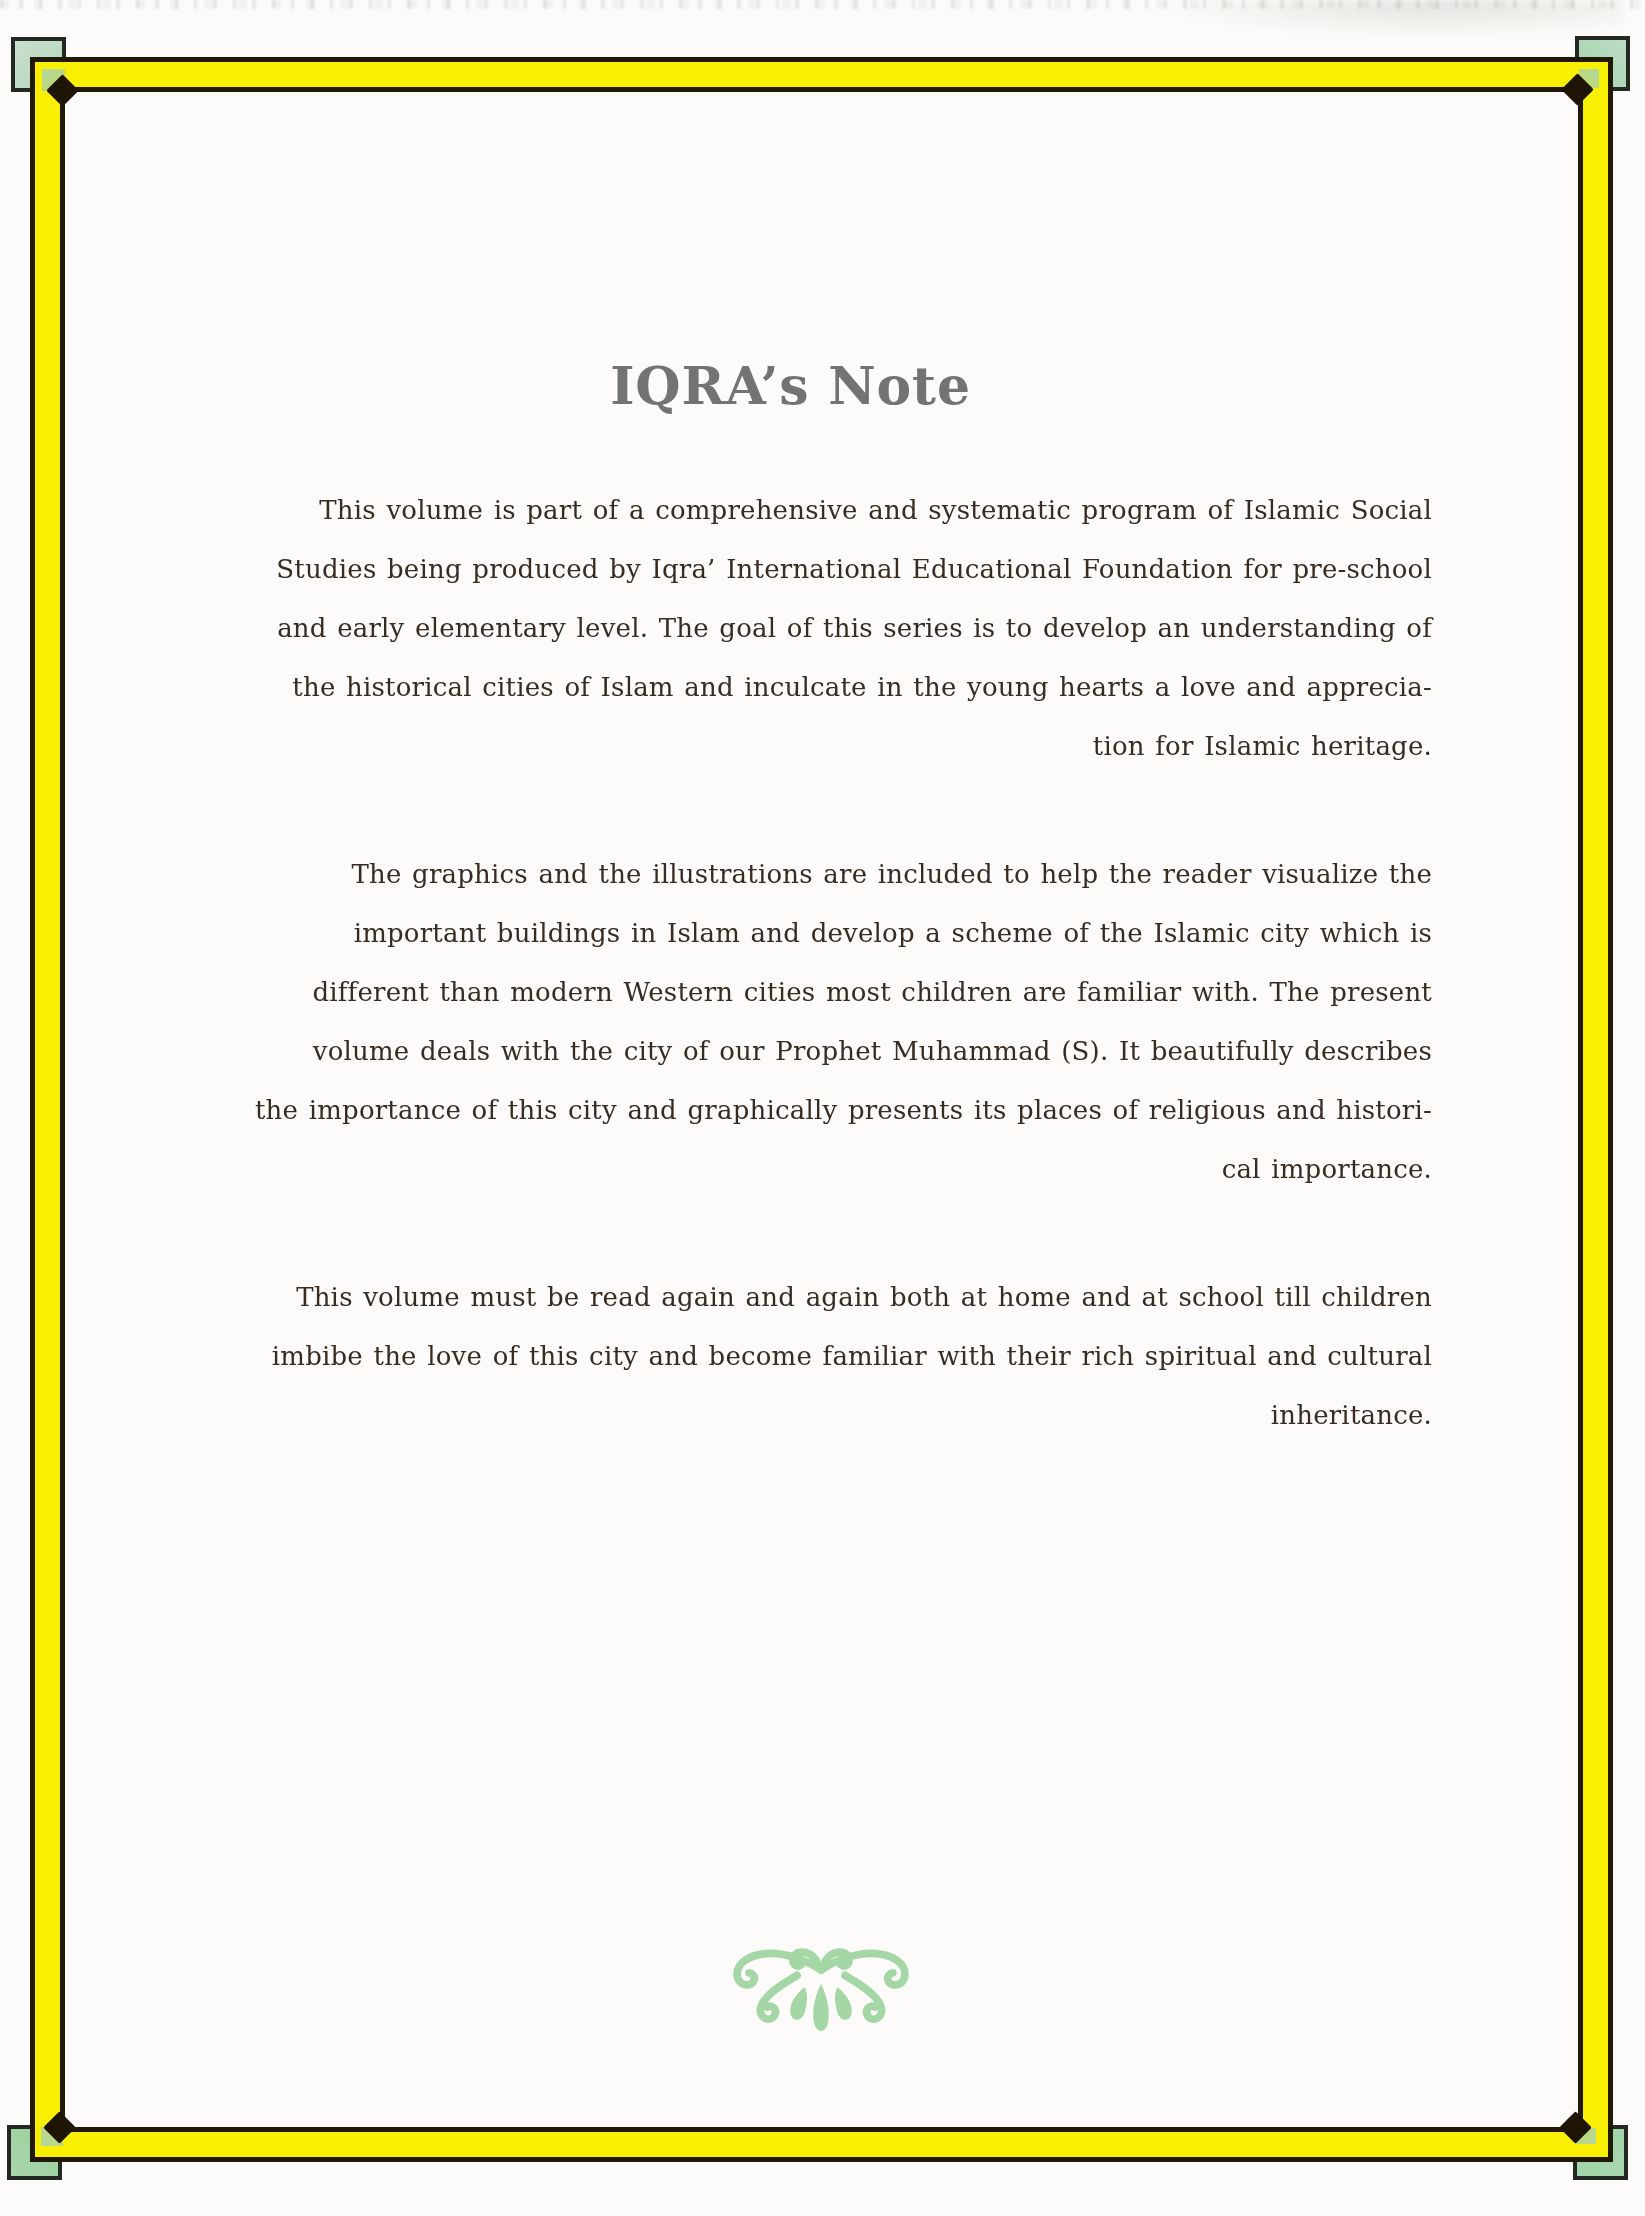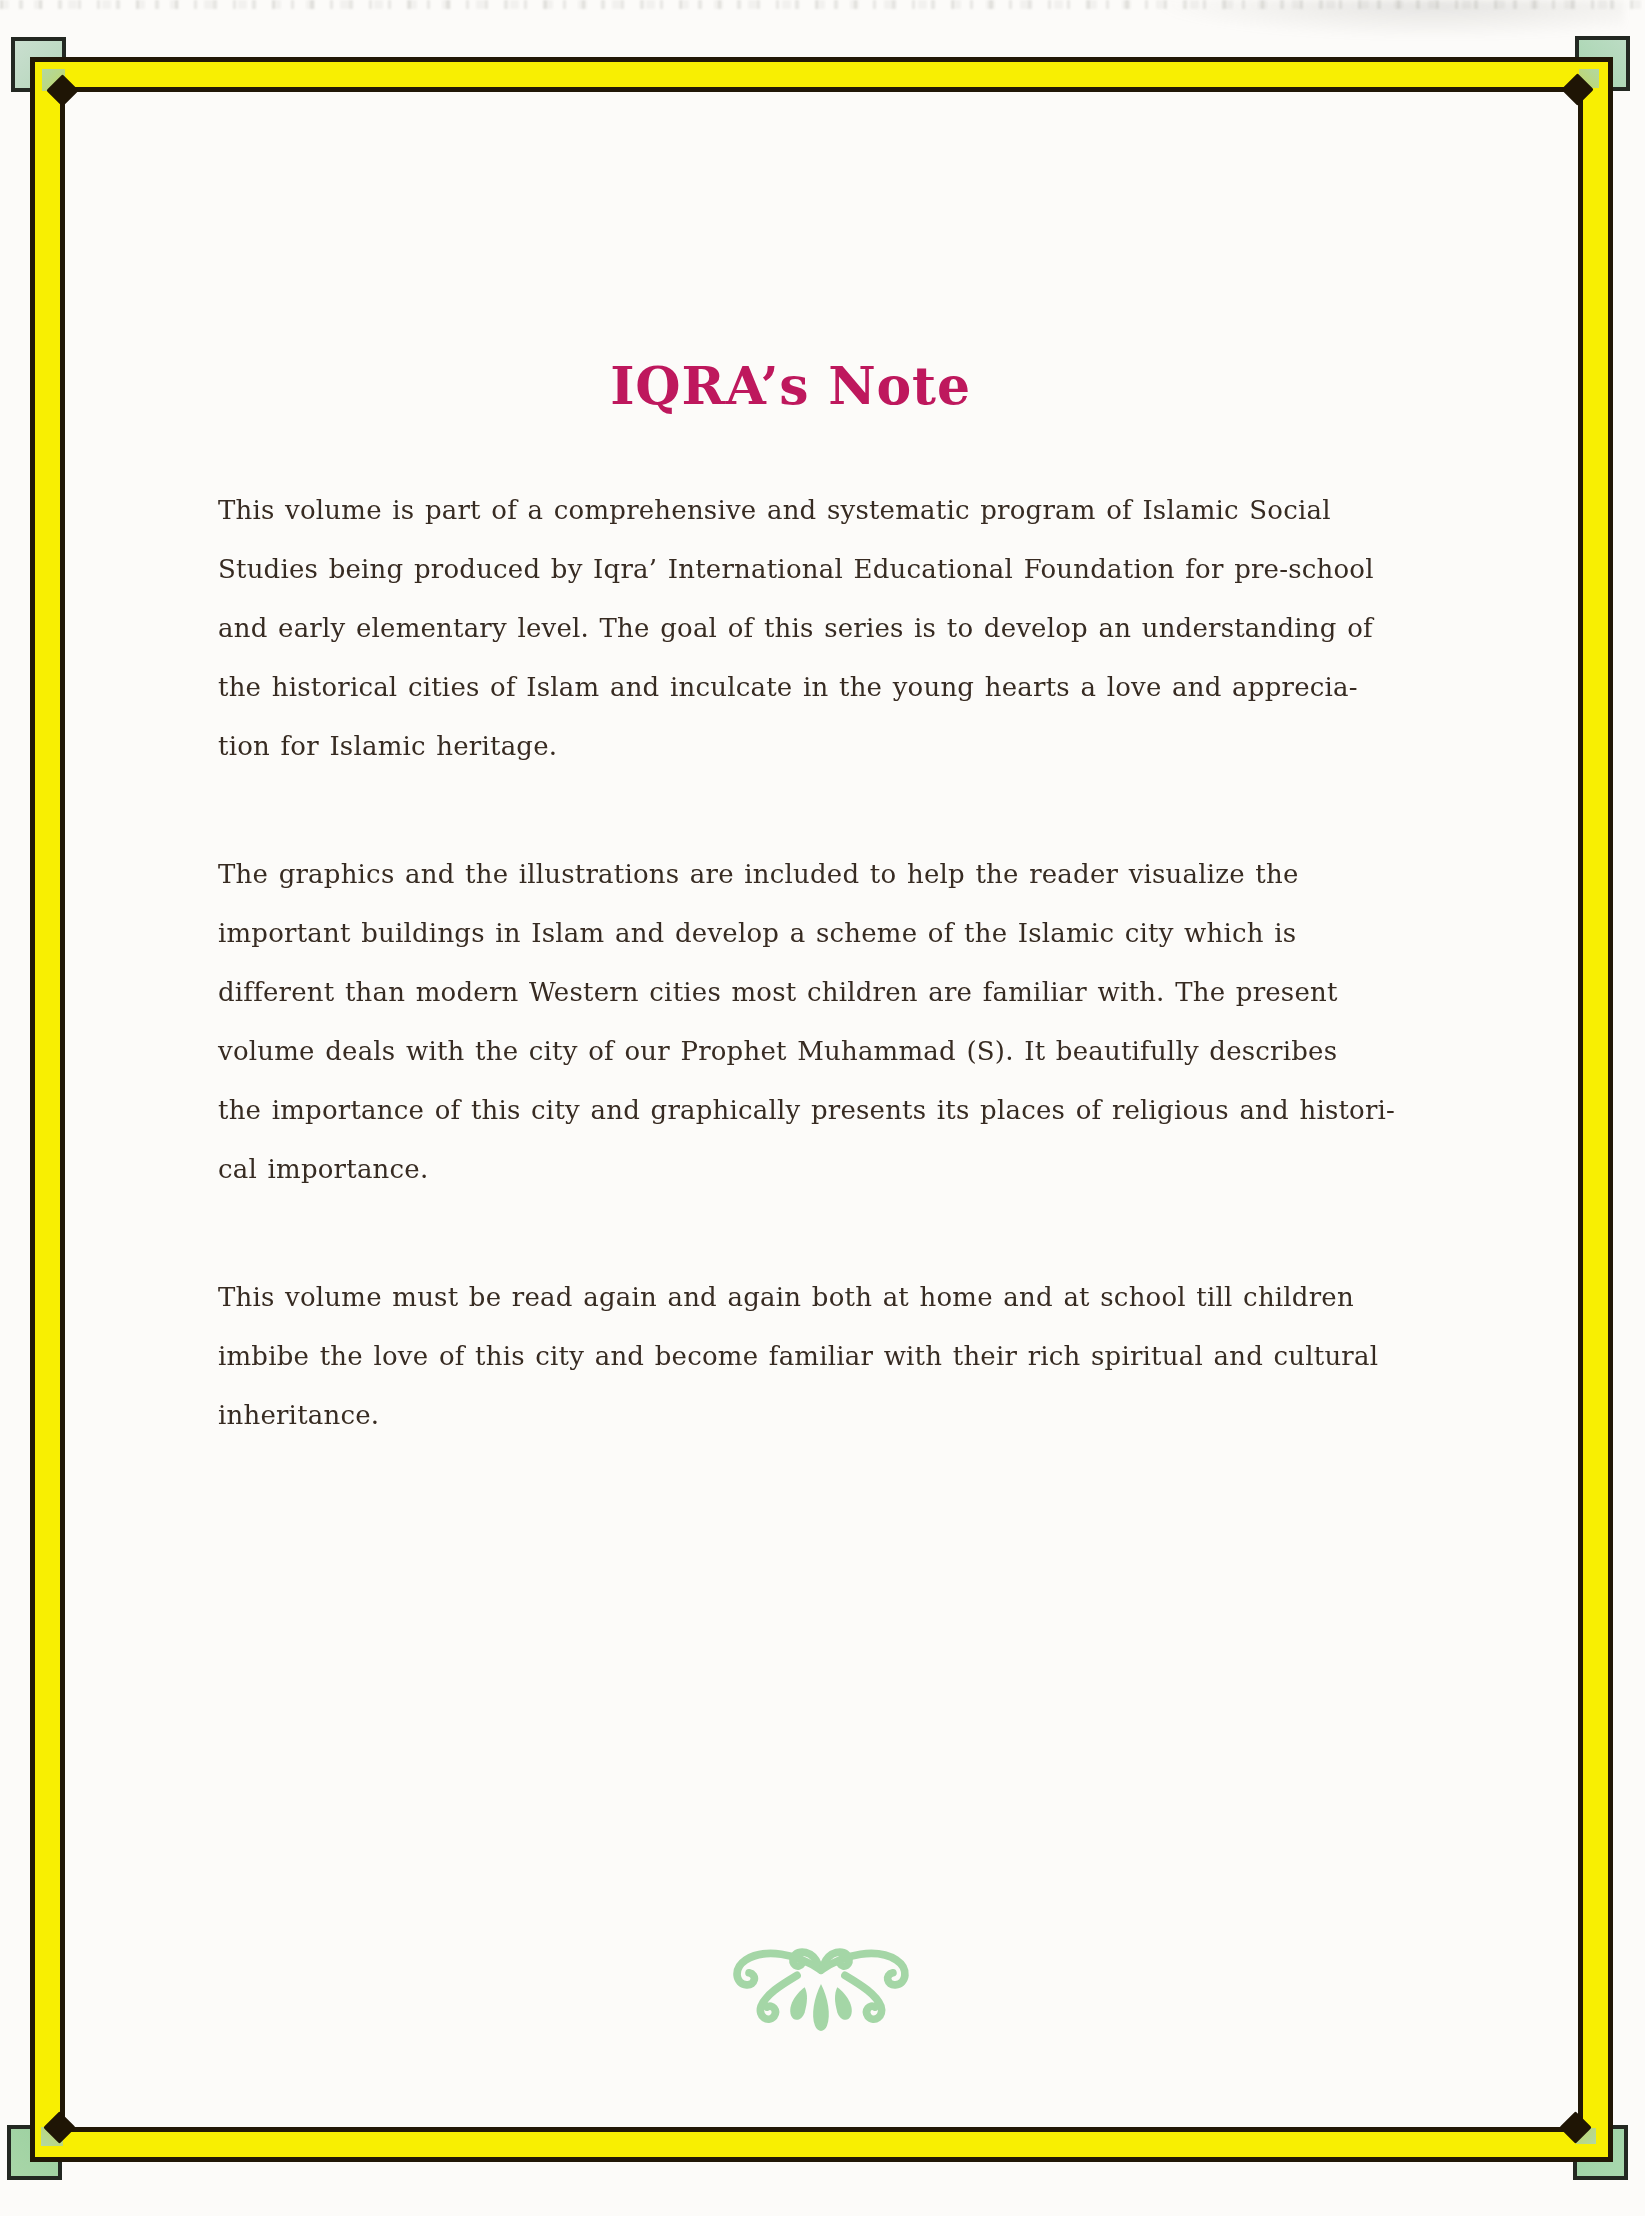--- a/index.html
+++ b/index.html
@@ -48,27 +48,28 @@
   .diamond{position:absolute;width:23px;height:23px;background:#1f1505;transform:rotate(45deg);border-radius:1.7px;}
   .dm-tl{left:51px;top:79px;}
   .dm-tr{left:1566px;top:78px;}
   .dm-bl{left:48px;top:2116px;}
   .dm-br{left:1564px;top:2116px;}
 
   
   .page-title{
     position:absolute;left:203px;top:348px;width:1175px;height:76px;
     line-height:76px;text-align:center;
-    font-size:52px;font-weight:bold;letter-spacing:0.8px;color:#be185d;
+    font-size:52px;font-weight:bold;letter-spacing:0.8px;color:#737373;
   }
   .body-text{position:absolute;left:218px;top:481px;width:1214px;color:#372b22;}
   .body-text p{
     margin:0 0 69px 0;font-size:26px;line-height:59px;
     letter-spacing:0.2px;word-spacing:2.1px;
     white-space:pre-line;
+    text-align:right;
   }
 
   
   .ornament{position:absolute;left:700px;top:1936px;width:242px;height:101px;}
 
   
   .bleed-1{left:271px;top:1432px;width:1099px;height:22px;}
   .bleed-2{left:254px;top:1627px;width:1015px;height:22px;}
   .bleed-3{left:397px;top:455px;width:744px;height:20px;}
 </style>

